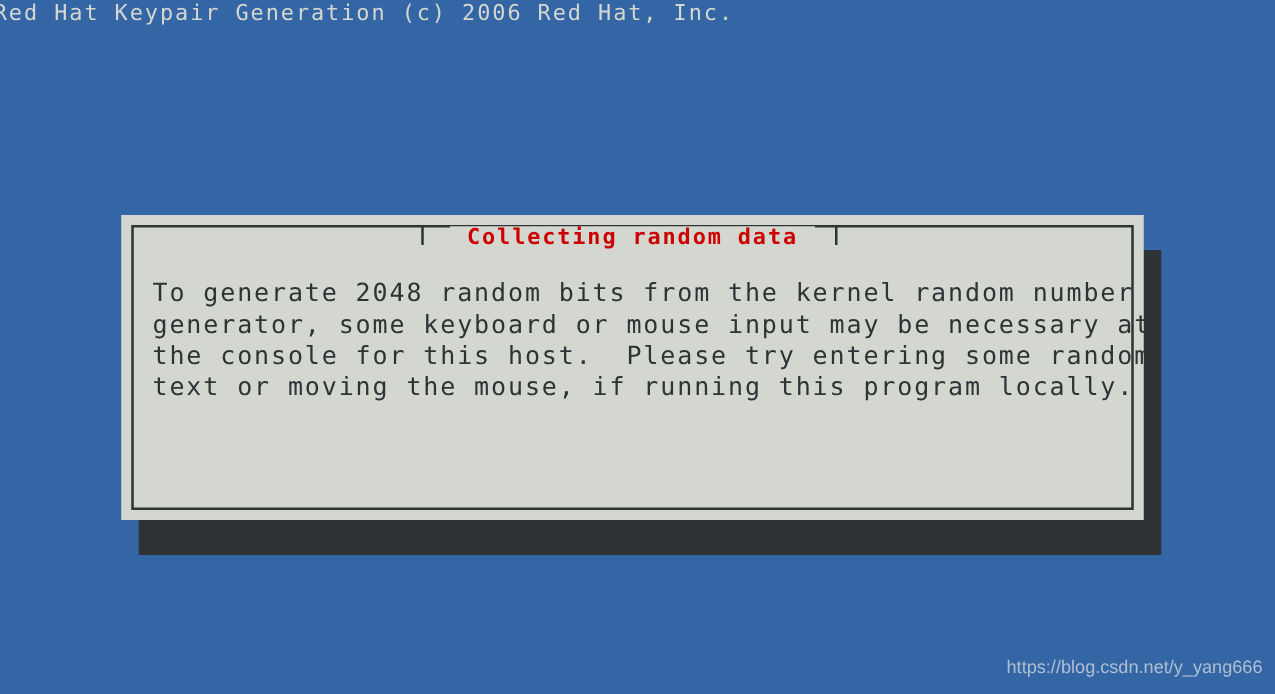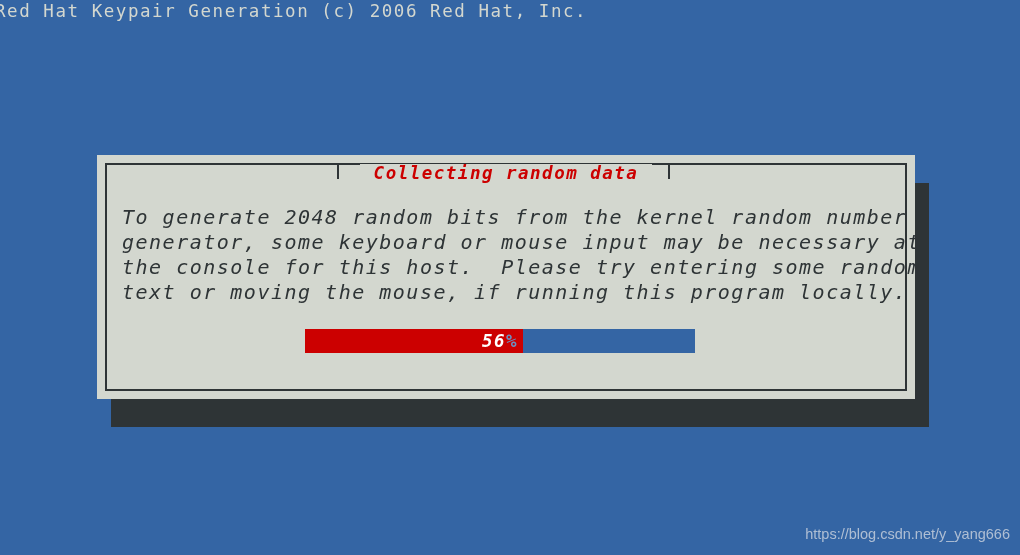--- a/index.html
+++ b/index.html
@@ -28,22 +28,21 @@
     font-family: "DejaVu Sans Mono", "Liberation Mono", monospace;
     font-size: 17.5px;
     letter-spacing: 1.55px;
     white-space: pre;
   }
 
   
   .dialog-wrap {
     position: absolute;
     left: 97px;
-    top: 155px;
-    font-style: italic;
+    top: 172px;
   }
   .dialog-shadow {
     position: absolute;
     left: 14px;
     top: 28px;
     width: 818px;
     height: 244px;
     background: #2e3436;
   }
   .dialog {
@@ -187,23 +186,17 @@
 
     <div class="dialog-title-row">
       <span class="title-text">Collecting random data</span>
     </div>
 
     <div class="dialog-body">To generate 2048 random bits from the kernel random number
 generator, some keyboard or mouse input may be necessary at
 the console for this host.  Please try entering some random
 text or moving the mouse, if running this program locally.</div>
 
-    <div class="progress-outer">
-      <div class="progress-fill" id="progress-fill" style="width: 56%;"></div>
-      <div class="progress-label">
-        <span class="progress-value">56</span><span class="progress-unit">%</span>
-      </div>
-    </div>
 
   </div>
 </div>
 
 <div class="watermark">https://blog.csdn.net/y_yang666</div>
 
 </body></html>

